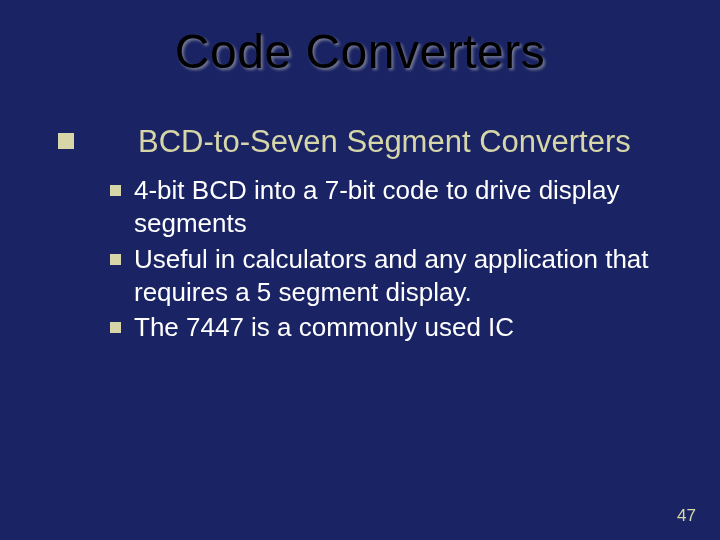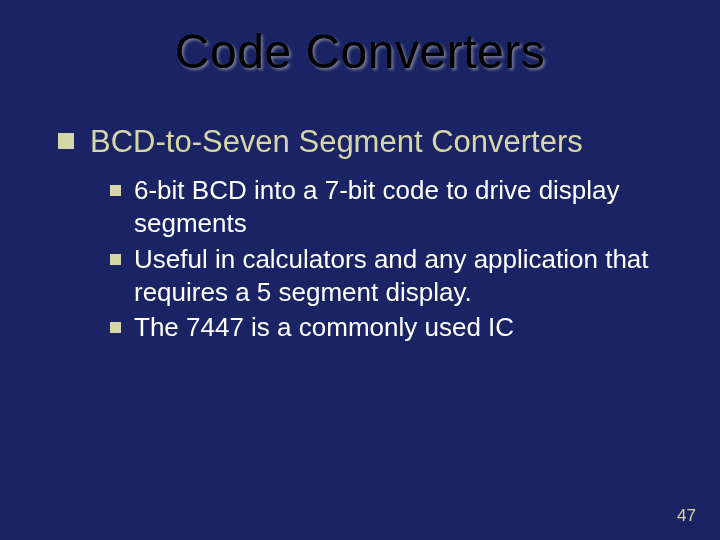--- a/index.html
+++ b/index.html
@@ -30,20 +30,21 @@
     text-shadow: 2px 2px 3px rgba(180,180,180,0.6);
     margin-top: 4px;
     margin-bottom: 44px;
     letter-spacing: 0.5px;
   }
   .level1 {
     display: flex;
     align-items: flex-start;
     margin-left: 28px;
     margin-bottom: 14px;
+    gap: 48px;
   }
   .bullet-sq-large {
     width: 16px;
     height: 16px;
     background: #d6d6a8;
     flex-shrink: 0;
     margin-top: 10px;
     margin-right: 16px;
   }
   .level1-text {
@@ -90,21 +91,21 @@
   <h1 class="title">Code Converters</h1>
 
   <div class="level1">
     <div class="bullet-sq-large"></div>
     <div class="level1-text">BCD-to-Seven Segment Converters</div>
   </div>
 
   <div class="level2-container">
     <div class="level2">
       <div class="bullet-sq-small"></div>
-      <div class="level2-text">6-bit BCD into a 7-bit code to drive display segments</div>
+      <div class="level2-text">4-bit BCD into a 7-bit code to drive display segments</div>
     </div>
     <div class="level2">
       <div class="bullet-sq-small"></div>
       <div class="level2-text">Useful in calculators and any application that requires a 5 segment display.</div>
     </div>
     <div class="level2">
       <div class="bullet-sq-small"></div>
       <div class="level2-text">The 7447 is a commonly used IC</div>
     </div>
   </div>

